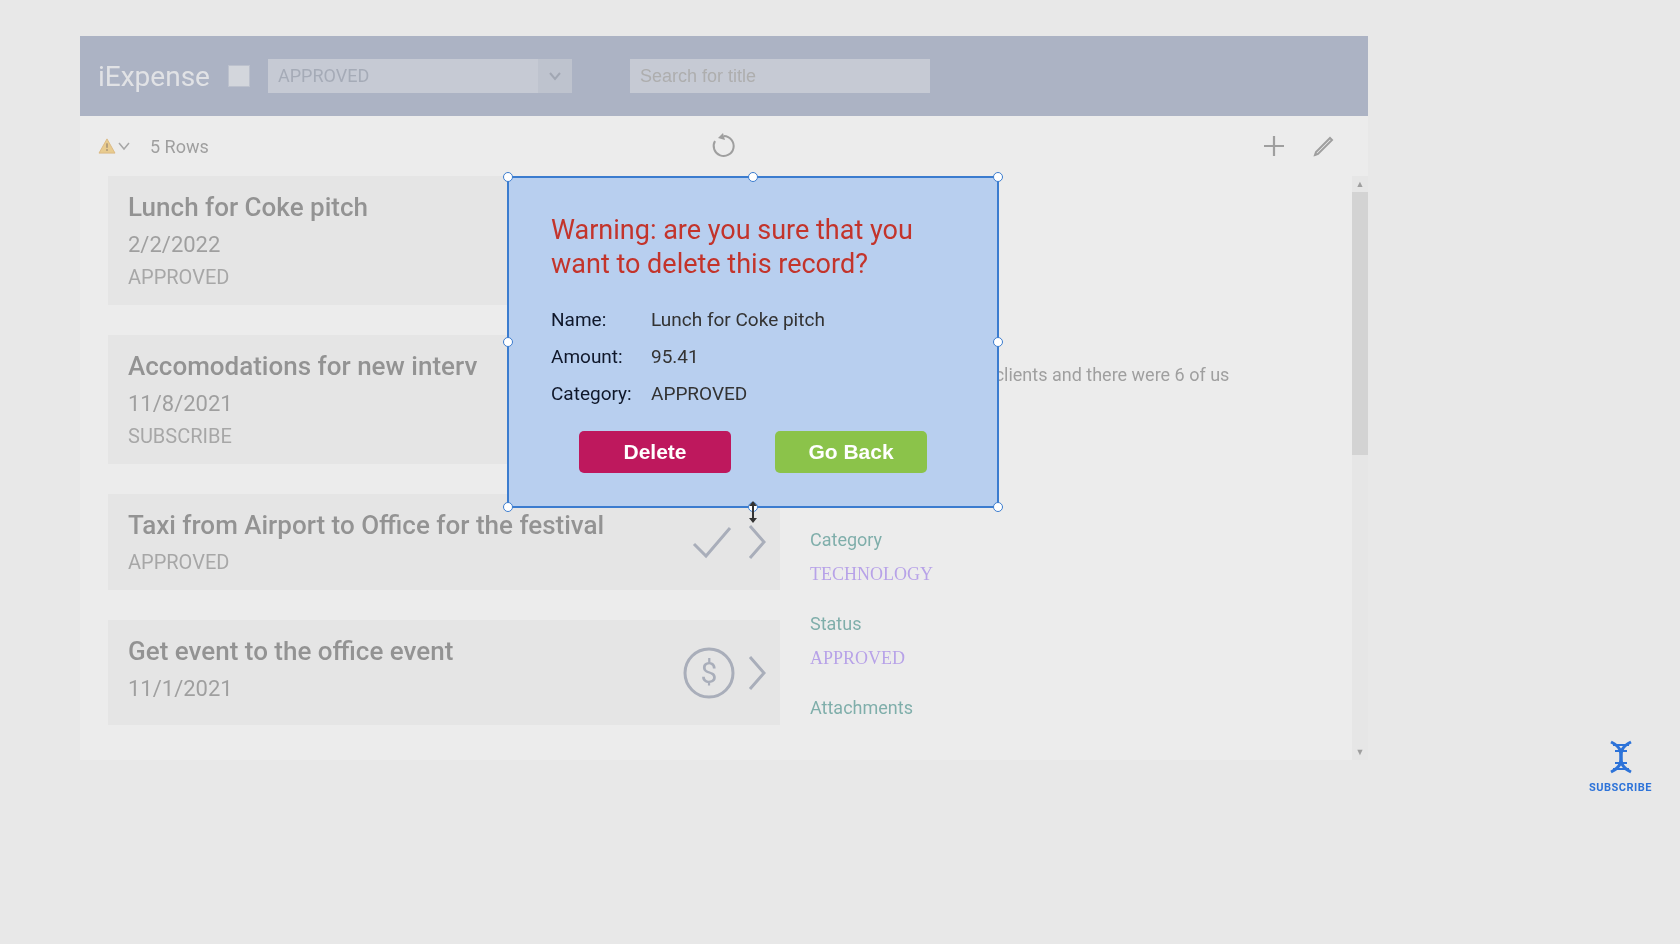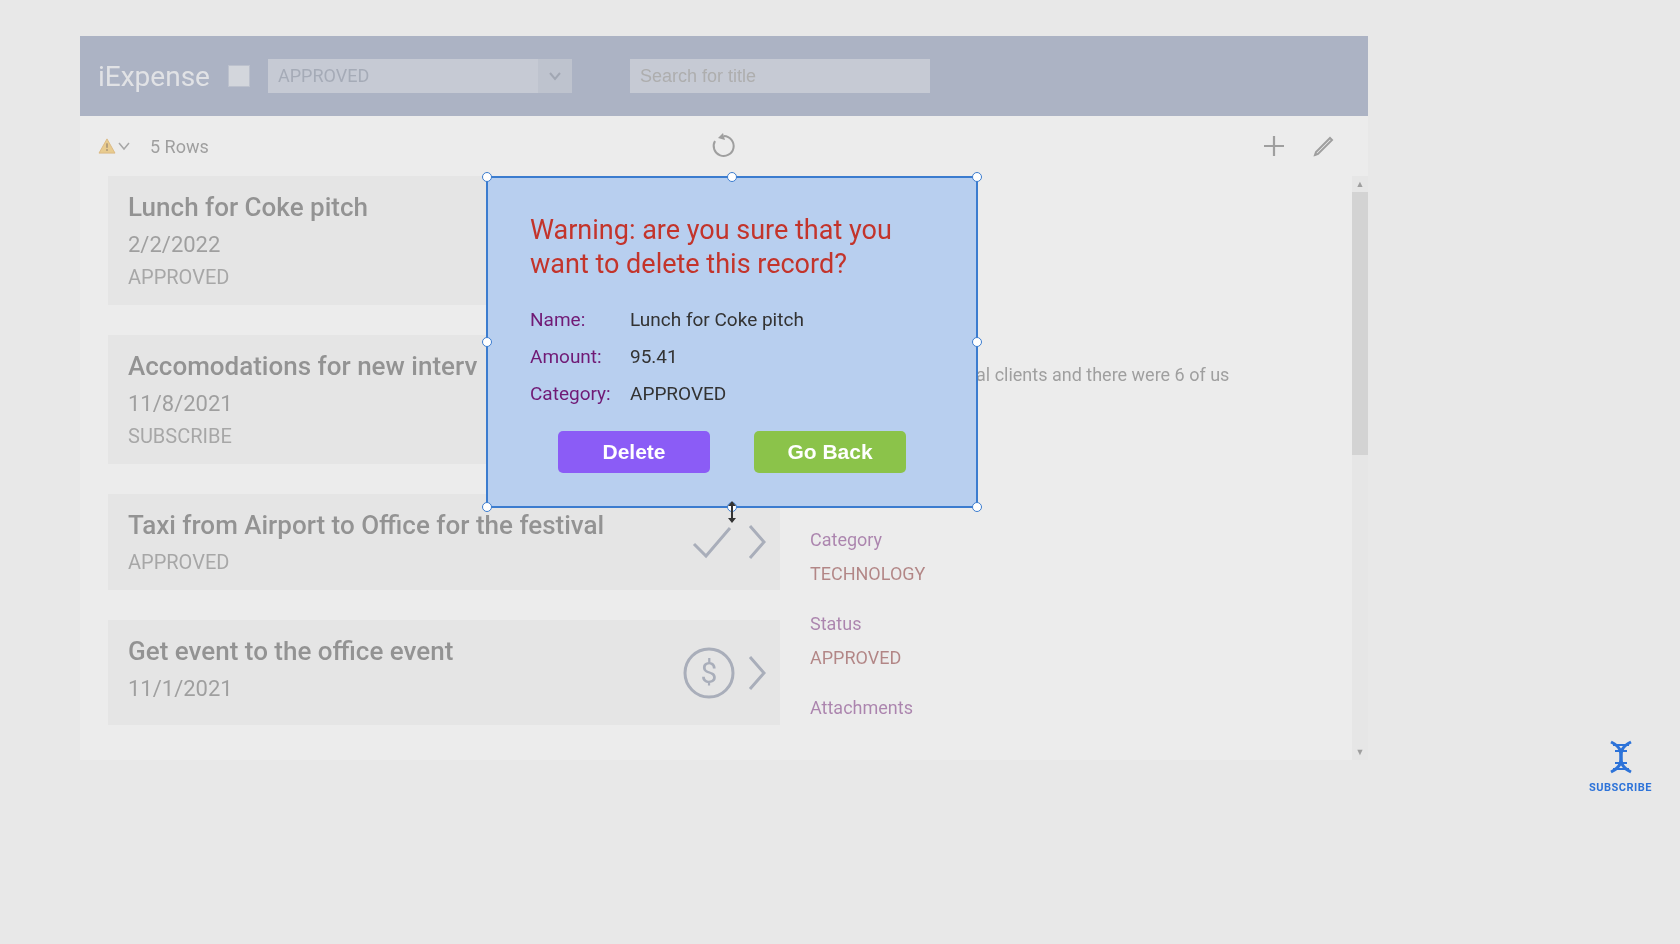--- a/index.html
+++ b/index.html
@@ -147,22 +147,22 @@
   stroke: #6a7590;
   fill: none;
 }
 .detail-pane {
   flex: 1;
   padding: 18px 30px;
   color: #555;
   font-size: 18px;
   line-height: 1.9;
 }
-.detail-label { color: #701a75; margin-top: 16px; }
-.detail-value { color: #7f1d1d; }
+.detail-label { color: #0f766e; margin-top: 16px; }
+.detail-value { color: #8b5cf6; font-family: Liberation Serif, serif; }
 .scrollbar {
   position: absolute;
   right: 0;
   top: 0;
   width: 16px;
   height: 100%;
   background: #f1f1f1;
 }
 .scrollbar-thumb {
   position: absolute;
@@ -185,21 +185,21 @@
 .dim {
   position: absolute;
   inset: 0;
   background: rgba(220,220,220,0.55);
   pointer-events: none;
 }
 
 
 .dialog {
   position: absolute;
-  left: 486px;
+  left: 507px;
   top: 176px;
   width: 492px;
   height: 332px;
   background: #b8cfef;
   border: 2px solid #3b7ccf;
   padding: 36px 42px 28px;
 }
 .dialog-title {
   color: #c3342b;
   font-size: 27px;
@@ -207,42 +207,42 @@
   line-height: 1.25;
   margin-bottom: 26px;
 }
 .dlg-row {
   display: flex;
   font-size: 19px;
   margin-bottom: 14px;
 }
 .dlg-label {
   width: 100px;
-  color: #701a75;
+  color: #0f172a;
 }
 .dlg-val {
   color: #333;
 }
 .dlg-buttons {
   display: flex;
   gap: 44px;
   margin-top: 26px;
   justify-content: center;
 }
 .dlg-btn {
   width: 152px;
   height: 42px;
   border: none;
   border-radius: 5px;
   font-size: 21px;
   font-weight: 600;
   color: #fff;
   cursor: pointer;
 }
-.btn-delete { background: #8b5cf6; }
+.btn-delete { background: #be185d; }
 .btn-back { background: #8bc34a; }
 
 
 .handle {
   position: absolute;
   width: 10px;
   height: 10px;
   background: #fff;
   border: 1px solid #3b7ccf;
   border-radius: 50%;

